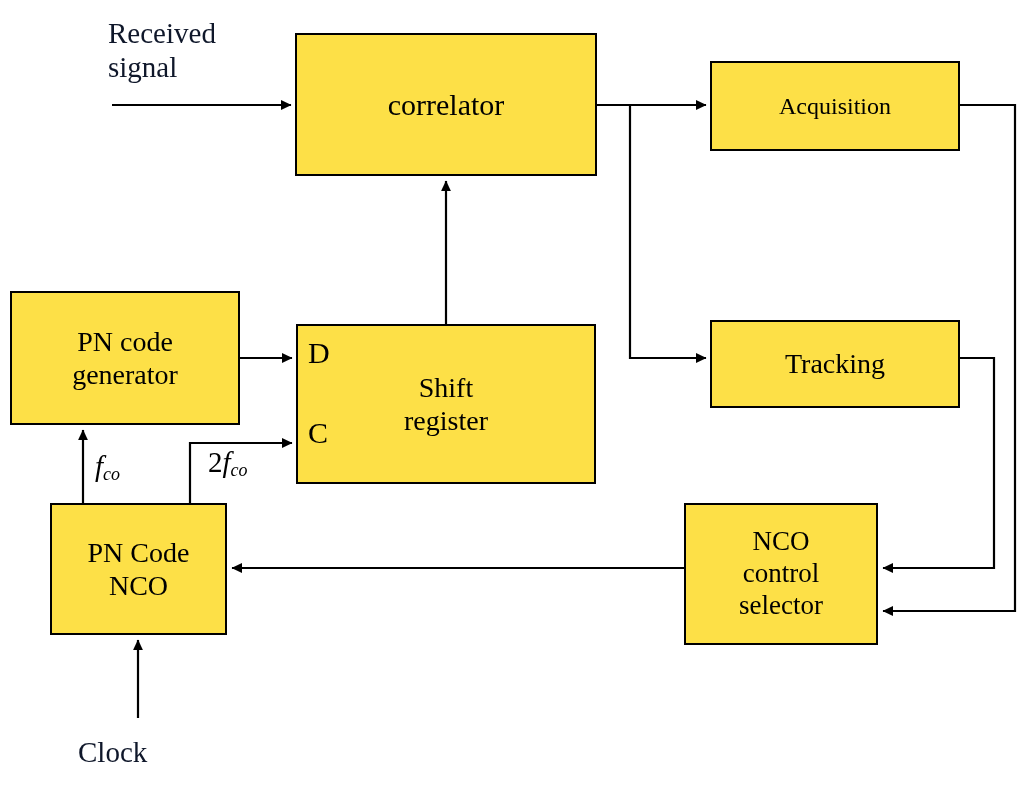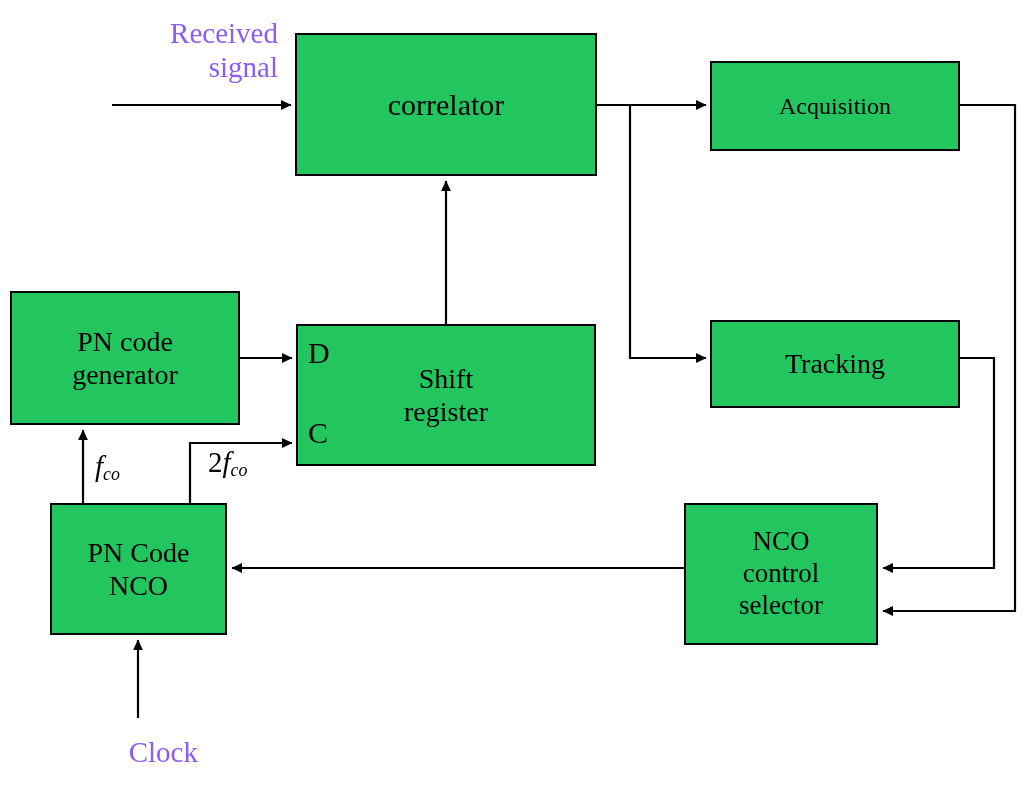--- a/index.html
+++ b/index.html
@@ -19,37 +19,37 @@
     position: absolute;
     left: 0;
     top: 0;
     width: 1024px;
     height: 788px;
   }
   .blk {
     position: absolute;
     box-sizing: border-box;
     border: 2px solid #000000;
-    background: #22c55e;
+    background: #fde047;
     display: flex;
     align-items: center;
     justify-content: center;
     text-align: center;
     color: #000000;
     line-height: 1.18;
   }
   .blk-label {
     display: block;
     width: 100%;
     white-space: pre-line;
   }
   .freelabel {
     position: absolute;
-    color: #8b5cf6;
-    text-align: right;
+    color: #0f172a;
+    text-align: left;
     line-height: 1.18;
     white-space: pre-line;
   }
   .pinlabel {
     position: absolute;
     color: #000000;
     line-height: 1;
   }
   .mathlabel {
     position: absolute;
@@ -120,21 +120,21 @@
 
   <div class="blk" style="left:710px; top:320px; width:250px; height:88px; font-size:28px;">
     <span class="blk-label">Tracking</span>
   </div>
 
   <div class="blk" style="left:10px; top:291px; width:230px; height:134px; font-size:28px;">
     <span class="blk-label">PN code
 generator</span>
   </div>
 
-  <div class="blk" style="left:296px; top:324px; width:300px; height:142px; font-size:28px;">
+  <div class="blk" style="left:296px; top:324px; width:300px; height:160px; font-size:28px;">
     <span class="blk-label">Shift
 register</span>
   </div>
 
   <div class="blk" style="left:50px; top:503px; width:177px; height:132px; font-size:28px;">
     <span class="blk-label">PN Code
 NCO</span>
   </div>
 
   <div class="blk" style="left:684px; top:503px; width:194px; height:142px; font-size:27px;">

